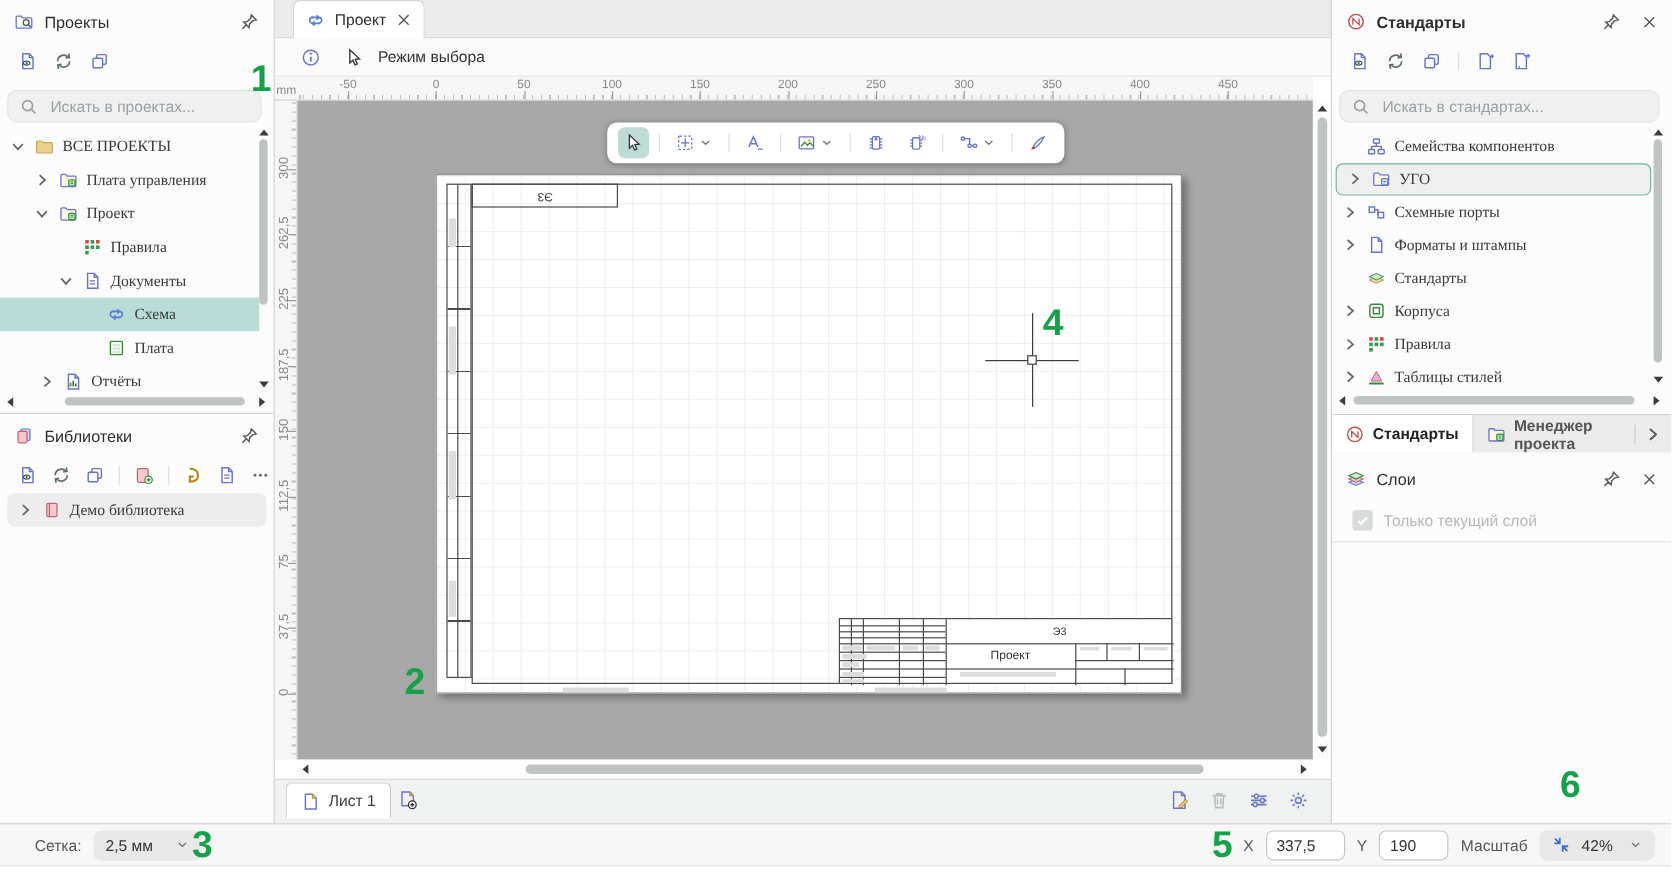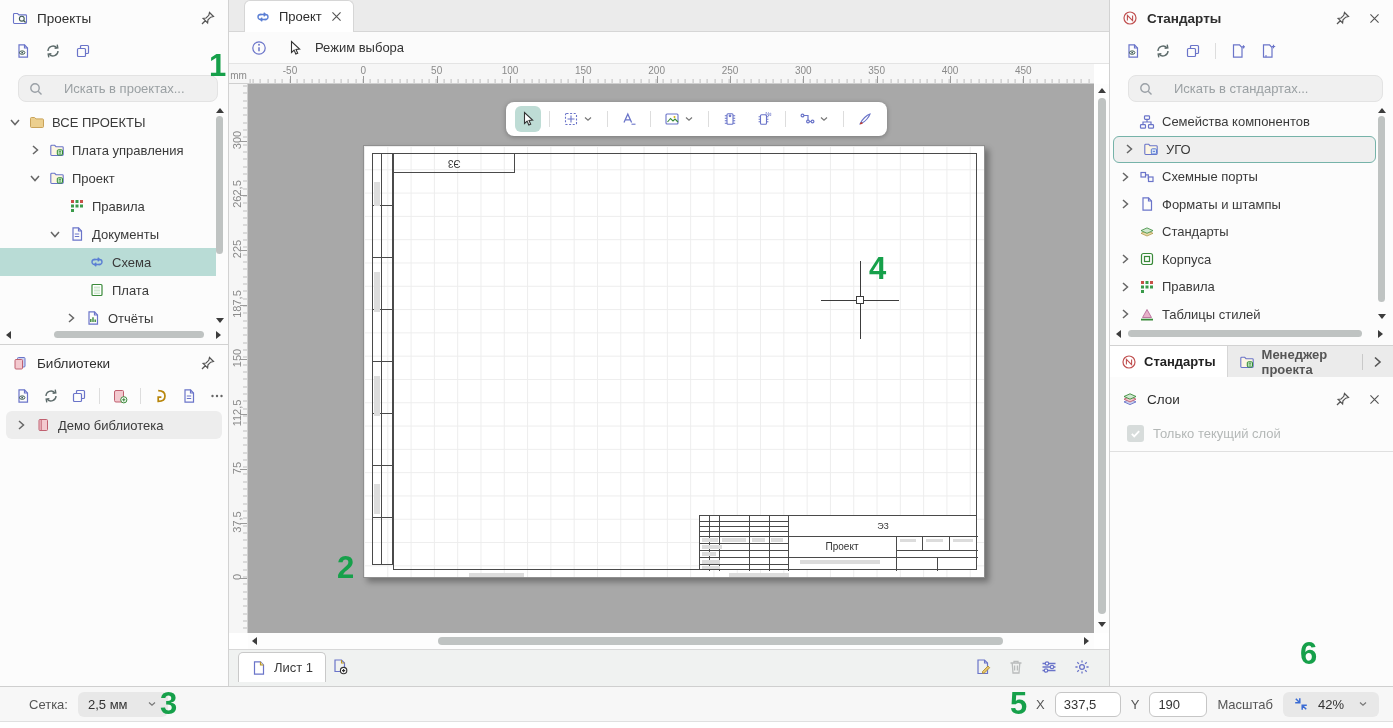--- a/index.html
+++ b/index.html
@@ -16,26 +16,26 @@
   #projects-panel{left:0;top:0;width:228px;height:345px;border-bottom:1px solid #d2d2d2;}
   #libraries-panel{left:0;top:345px;width:228px;height:341px;}
   #standards-panel{left:1110px;top:0;width:283px;height:377px;border-bottom:1px solid #d2d2d2;}
   #layers-panel{left:1110px;top:377px;width:283px;height:309px;}
   .phead{display:flex;align-items:center;height:36px;padding:0 12px;gap:9px;}
   .ptitle{font-size:13.5px;color:#2e2e2e;flex:1;}
   .ptitle.b{font-weight:bold;}
   .ptools{display:flex;align-items:center;gap:14px;padding:0 15px;height:30px;}
   .sep{width:1px;height:16px;background:#ddd;flex:none;}
   .tbtn{cursor:pointer;}
-  .searchbox{margin:9px 10px 6px 18px;height:27px;background:#f0f0f0;border:1px solid #e3e3e3;border-radius:8px;
-             display:flex;align-items:center;padding:0 9px;gap:20px;}
+  .searchbox{margin:9px 10px 6px 6px;height:27px;background:#f0f0f0;border:1px solid #e3e3e3;border-radius:8px;
+             display:flex;align-items:center;padding:0 9px;gap:10px;}
   .searchbox input{border:none;background:transparent;outline:none;flex:1;font:13px "Liberation Sans",sans-serif;color:#555;}
   .searchbox input::placeholder{color:#9aa0a3;}
   .tree{position:relative;}
-  .tree-row{display:flex;align-items:center;height:28px;gap:7px;padding-right:6px;cursor:default;}
+  .tree-row{display:flex;align-items:center;height:28px;gap:7px;padding-right:6px;cursor:default;font-family:Liberation Serif, serif;}
   .tree-row .chev{width:14px;height:14px;flex:none;}
   .tree-row .chev svg{width:14px;height:14px;display:block;}
   .tlabel{white-space:nowrap;color:#3a3a3a;}
   .tree-row.sel{background:#b9dcd6;}
   .tree-row.sel2{background:#efefef;border:1.5px solid #76b3a9;border-radius:6px;margin:0 3px;height:27px;}
   .tree-row.rowbg{background:#ededed;border-radius:6px;margin:0 6px;}
   
   .sb-thumb{position:absolute;background:#bfc3c2;border-radius:4px;}
   .tri{position:absolute;width:0;height:0;}
   .tri.up{border-left:4px solid transparent;border-right:4px solid transparent;border-bottom:5px solid #3c3c3c;}
@@ -273,21 +273,21 @@
           <span class="icon16">
             <svg viewBox="0 0 16 16" fill="none">
               <rect x="3" y="2.5" width="10" height="11" rx="1" stroke="#3a8a3a" stroke-width="1.2" fill="#fff"></rect>
               <rect x="5" y="4.5" width="6" height="2" fill="#cfe8cf"></rect>
               <rect x="5" y="7.5" width="6" height="2" fill="#cfe8cf"></rect>
               <rect x="5" y="10.5" width="6" height="1.6" fill="#cfe8cf"></rect>
             </svg>
           </span>
           <span class="tlabel">Плата</span>
         </div>
-        <div class="tree-row" style="padding-left:64px">
+        <div class="tree-row" style="padding-left:32px">
           <span class="chev">
             <svg viewBox="0 0 14 14" fill="none" stroke="#666" stroke-width="1.5">
               <path d="M5 3l4.5 4L5 11"></path>
             </svg>
           </span>
           <span class="icon16">
             <svg viewBox="0 0 16 16" fill="none">
               <path d="M4 1.8h5.5L12.5 5v9.2h-8.5z" stroke="#6a74c9" stroke-width="1.2"></path>
               <path d="M9.5 1.8V5h3" stroke="#6a74c9" stroke-width="1.2"></path>
               <path d="M5.8 12v-3M8 12V7.2M10.2 12V9.5" stroke="#3a8a3a" stroke-width="1.4"></path>

